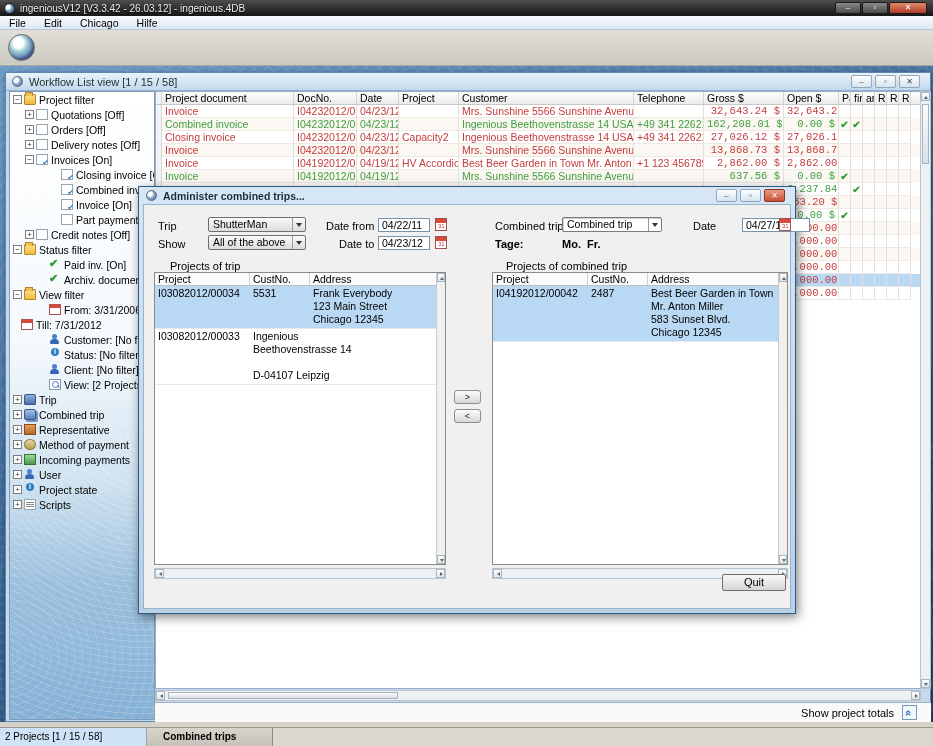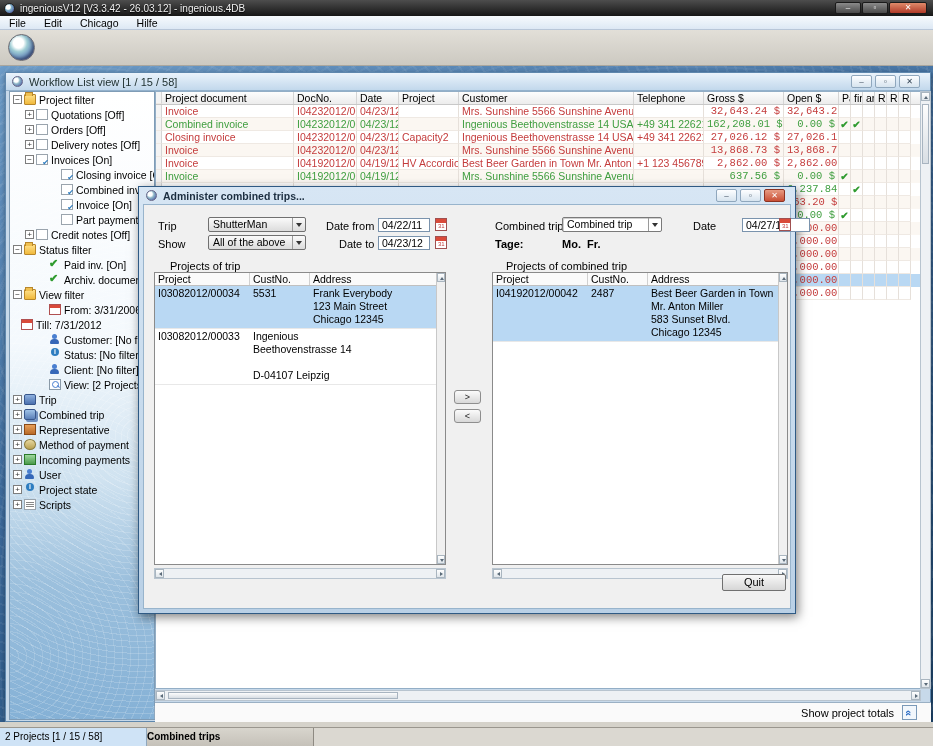--- a/index.html
+++ b/index.html
@@ -119,21 +119,21 @@
   #main-hscroll { left:149px; top:617px; width:766px; }
   #totals-row { position:absolute; left:149px; top:629px; width:776px; height:20px; background:#fafafa; border-top:1px solid #9ab0c4;
     display:flex; align-items:center; justify-content:flex-end; }
   #totals-row .lbl { font-size:11px; margin-right:8px; }
   #totals-btn { width:15px; height:15px; border:1px solid #7a99b8; background:#f2f7fc; margin-right:14px; position:relative; }
   #totals-btn::before { content:"«"; position:absolute; left:3px; top:1px; color:#2a6cc4; font-weight:bold; font-size:11px; transform:rotate(90deg); display:block; }
 
   
   #statusbar { position:absolute; left:0; top:727px; width:933px; height:19px; background:#dbd8d1; border-top:1px solid #9a968e; display:flex; }
   #sb-projects { width:147px; background:#cfe3f6; border-right:1px solid #8fa7bd; font-size:10px; line-height:18px; padding-left:5px; }
-  #sb-tab { width:167px; background:linear-gradient(#d8d5cd,#c5c1b9); border-right:1px solid #8e8a82; font-size:10px; font-weight:bold; line-height:18px; padding-left:0; }
+  #sb-tab { width:126px; background:linear-gradient(#d8d5cd,#c5c1b9); border-right:1px solid #8e8a82; font-size:10px; font-weight:bold; line-height:18px; padding-left:16px; }
 
   
   #dialog { position:absolute; left:138px; top:120px; width:658px; height:428px;
     border:1px solid #2f5a84; background:linear-gradient(#d7e6f4,#b9d0e6); box-shadow:2px 3px 10px rgba(0,0,0,.5); }
   #dlg-titlebar { position:absolute; left:0; top:0; width:100%; height:17px; display:flex; align-items:center; }
   #dlg-titlebar .w-ico { width:11px; height:11px; border-radius:50%; margin:0 6px 0 7px;
     background:radial-gradient(circle at 35% 35%, #fff 0 25%, #8fb8c8 45%, #5a6fae 80%); border:1px solid #668; }
   #dlg-titlebar .d-title { font-size:10.5px; font-weight:bold; color:#1c2e40; }
   #dlg-body { position:absolute; left:4px; top:17px; right:4px; bottom:4px; background:#f0f0f0; border:1px solid #98b4cc; }
 

